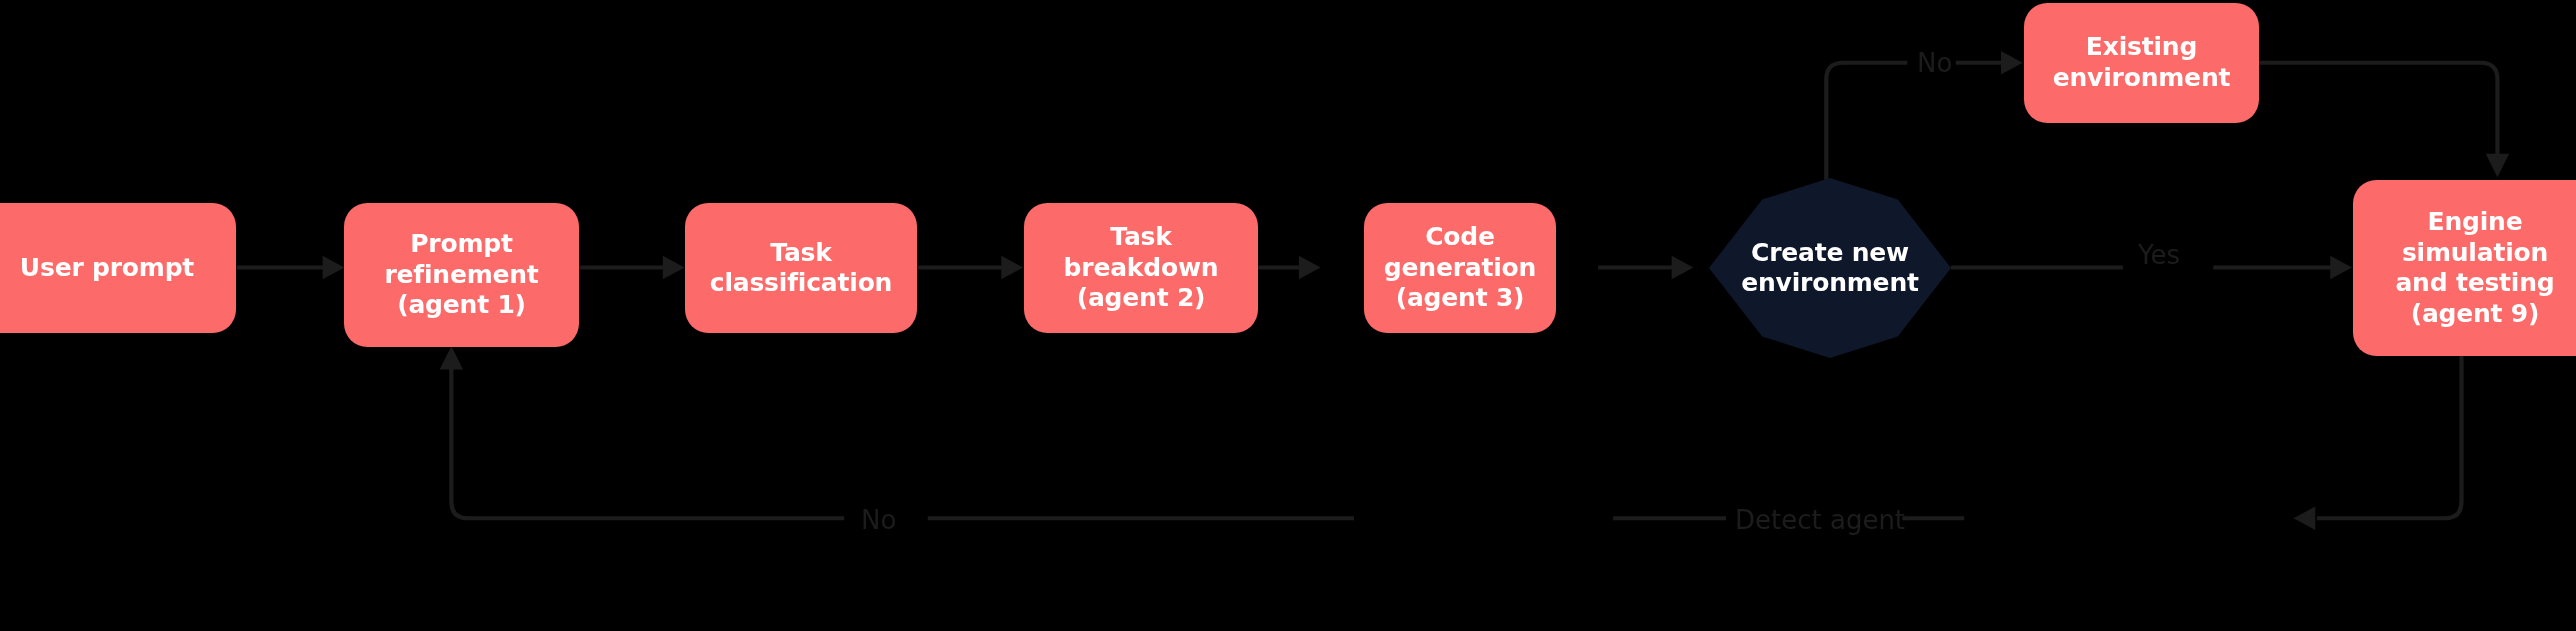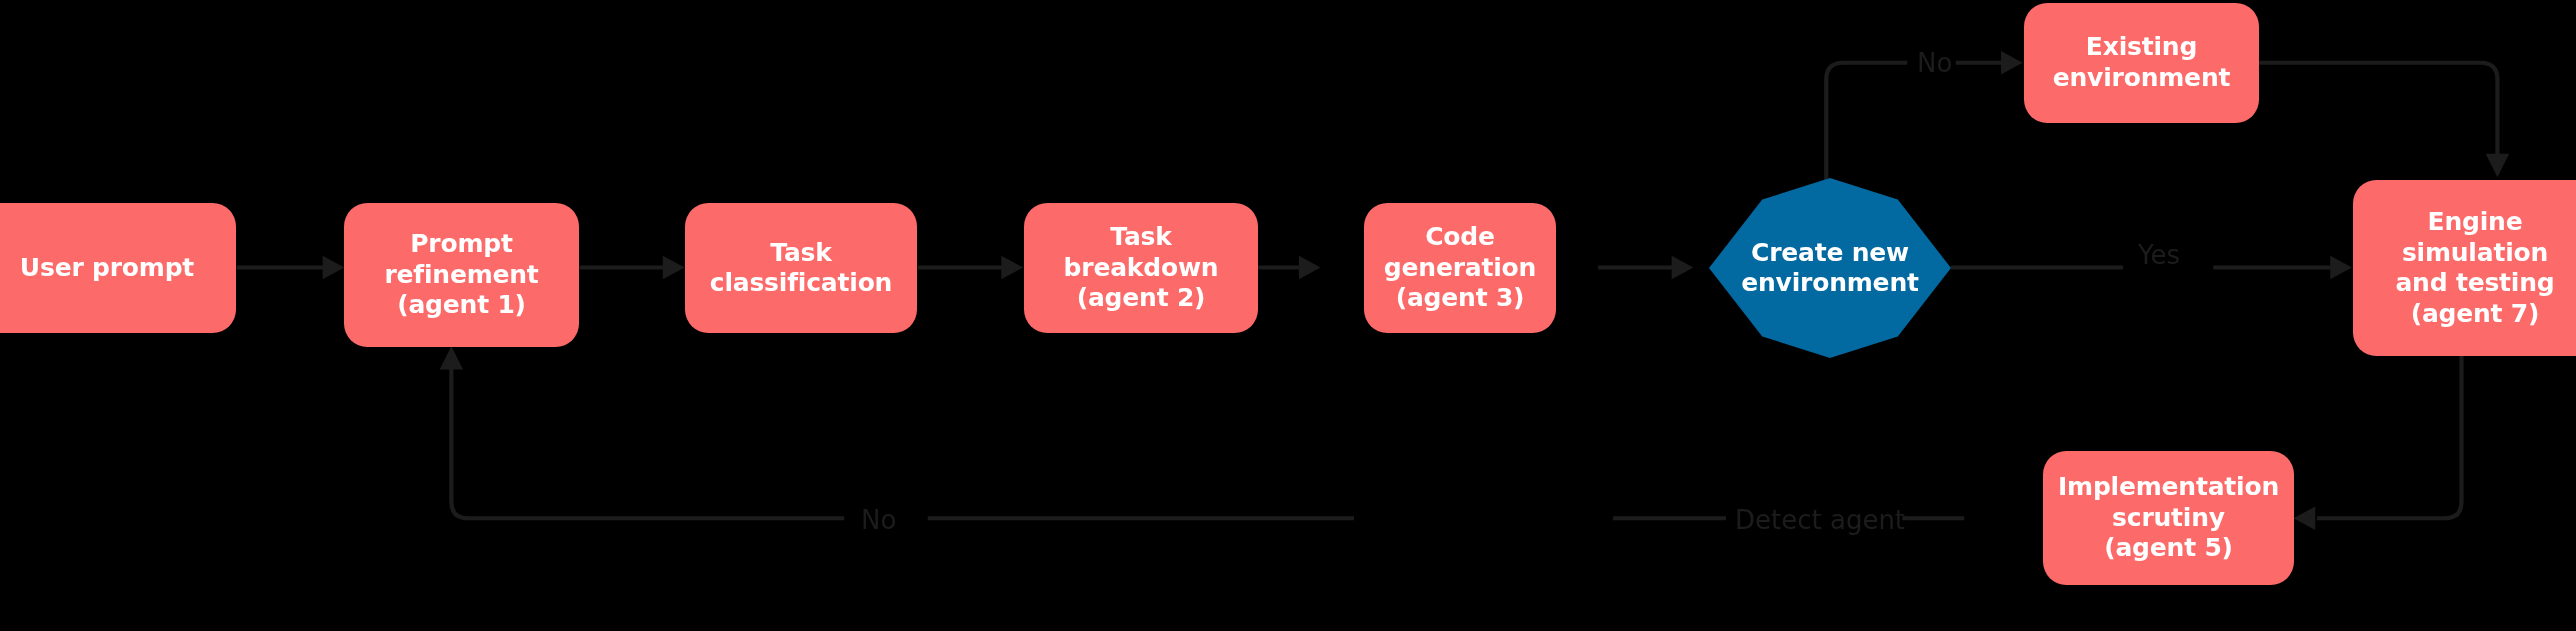--- a/index.html
+++ b/index.html
@@ -29,21 +29,21 @@
     font-size: 25px;
     line-height: 1.22;
     letter-spacing: -0.2px;
     -webkit-font-smoothing: antialiased;
   }
   .node-process {
     background: #fc6a6a;
     border-radius: 23.4px;
   }
   .node-decision {
-    background: #0369a1;
+    background: #0f172a;
   }
   .node-label {
     white-space: pre-line;
     padding: 0 6.7px;
   }
   .edge-label {
     position: absolute;
     color: #1c1c1c;
     font-size: 26px;
     font-weight: 500;
@@ -169,28 +169,23 @@
 
   <div class="node node-process" style="left:2024px; top:2.5px; width:235px; height:120px;">
     <span class="node-label">Existing
 environment</span>
   </div>
 
   <div class="node node-process" style="left:2353px; top:180px; width:244px; height:176px;">
     <span class="node-label">Engine
 simulation
 and testing
-(agent 7)</span>
+(agent 9)</span>
   </div>
 
-  <div class="node node-process" style="left:2043px; top:451px; width:251px; height:134px;">
-    <span class="node-label">Implementation
-scrutiny
-(agent 5)</span>
-  </div>
 
 
   <div class="edge-label" style="left:1917px; top:48px;">No</div>
 
   <div class="edge-label" style="left:2138px; top:240px;">Yes</div>
 
   <div class="edge-label" style="left:1735px; top:505px;">Detect agent</div>
 
   <div class="edge-label" style="left:861px; top:505px;">No</div>
 

